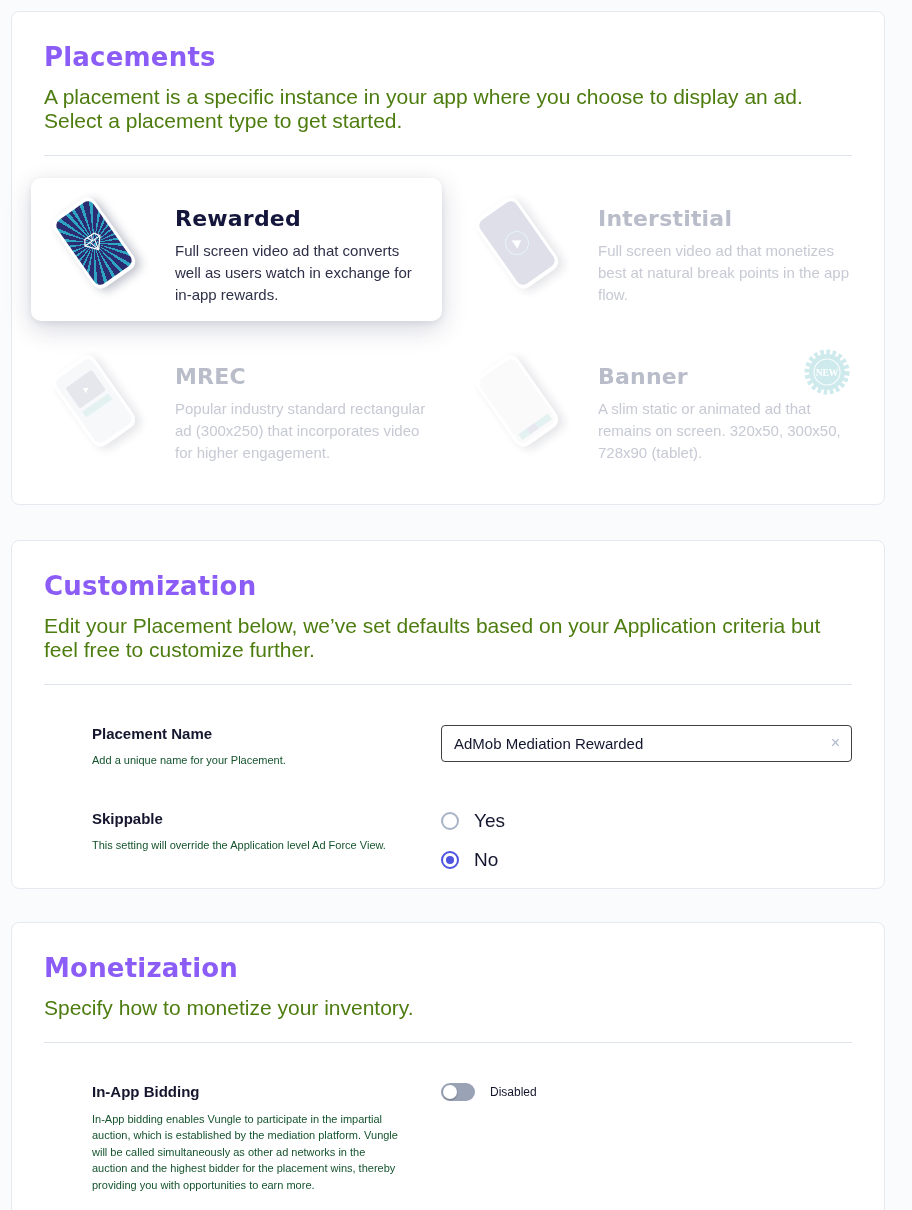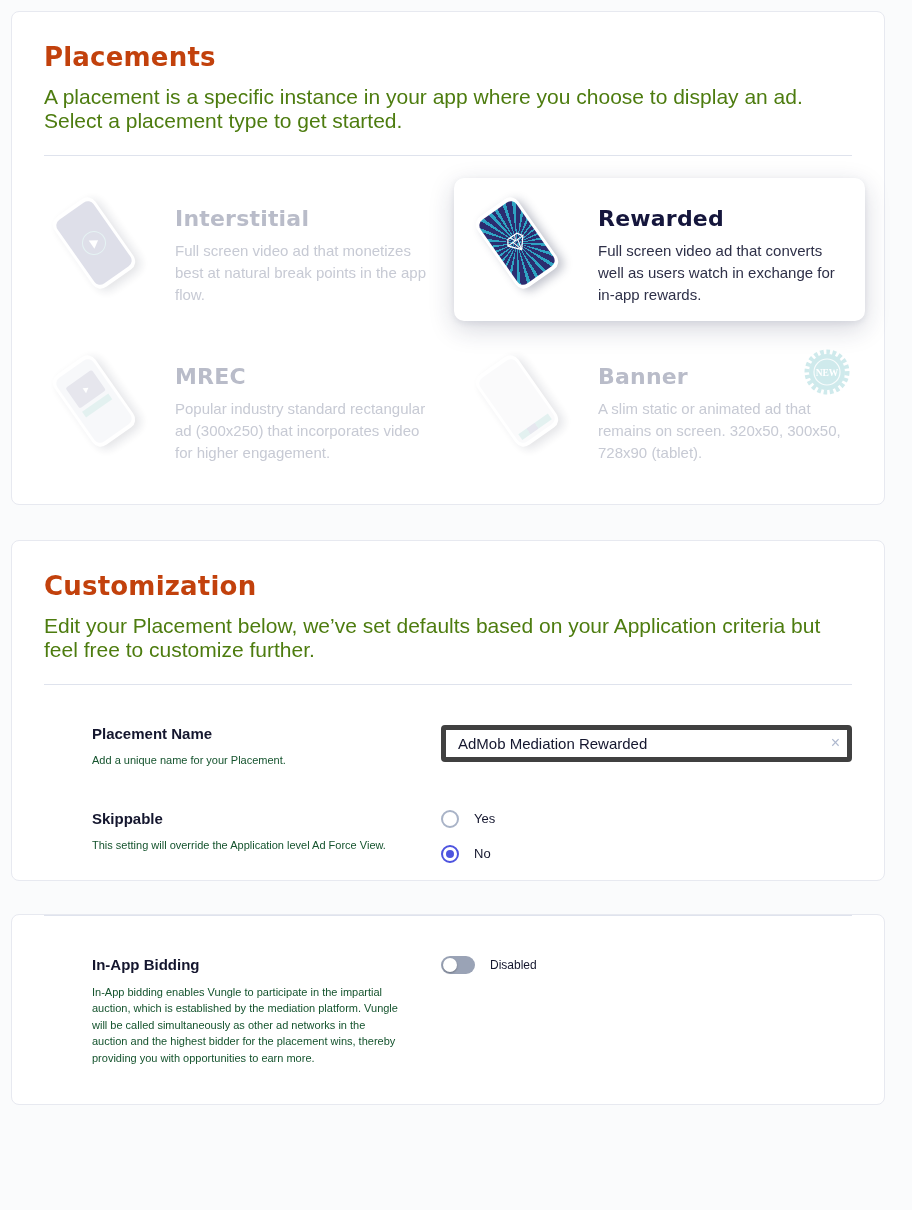--- a/index.html
+++ b/index.html
@@ -16,21 +16,21 @@
     border: 1px solid #e7e9f0;
     border-radius: 8px;
     margin-left: 11px;
     width: 874px;
   }
   .card-head { padding: 30px 32px 0 32px; }
   .card-title {
     font-family: "DejaVu Sans", sans-serif;
     font-size: 26px;
     font-weight: 700;
-    color: #c2410c;
+    color: #8b5cf6;
     letter-spacing: .2px;
     margin-bottom: 13px;
   }
   .card-sub { font-size: 21px; color: #4d7c0f; margin-bottom: 22px; }
   .divider { border-top: 1px solid #dfe3ed; margin: 0 32px; }
 
   
   .type-grid {
     display: grid;
     grid-template-columns: 1fr 1fr;
@@ -107,42 +107,42 @@
 
   
   .field-row { display: flex; padding: 0 32px; }
   .field-label { width: 349px; flex: none; margin-left: 48px; }
   .field-label .lbl { font-size: 15px; font-weight: 700; color: #14162e; }
   .field-label .hint { font-size: 11px; color: #14532d; margin-top: 11px; line-height: 1.4; max-width: 308px; }
   .field-control { flex: 1; position: relative; }
 
   .name-input {
     width: 100%; height: 37px;
-    border: 5px solid #404040; border-radius: 4px;
+    border: 1px solid #404040; border-radius: 4px;
     font-family: "Liberation Sans", sans-serif;
     font-size: 15px; color: #14162e;
     padding: 0 34px 0 12px; outline: none; background: #fff;
   }
   .clear-x {
     position: absolute; right: 12px; top: 10px;
     color: #aeb8ce; font-size: 16px; line-height: 16px; cursor: pointer;
     user-select: none;
   }
 
   .radio-row { display: flex; align-items: center; gap: 15px; margin-bottom: 17px; cursor: pointer; }
   .radio {
     width: 18px; height: 18px; border-radius: 50%;
     border: 2px solid #a9b3c7; background: #fff; flex: none; position: relative;
   }
   .radio.checked { border-color: #4e54df; }
   .radio.checked::after {
     content: ""; position: absolute; left: 3px; top: 3px;
     width: 8px; height: 8px; border-radius: 50%; background: #4e54df;
   }
-  .radio-label { font-size: 13px; color: #14162e; }
+  .radio-label { font-size: 19px; color: #14162e; }
 
   .toggle-row { display: flex; align-items: center; gap: 15px; }
   .switch {
     width: 34px; height: 18px; border-radius: 10px;
     background: #9aa3b6; position: relative; cursor: pointer; flex: none;
   }
   .switch::after {
     content: ""; position: absolute; left: 2px; top: 2px;
     width: 14px; height: 14px; border-radius: 50%; background: #fff;
     box-shadow: 0 1px 2px rgba(0,0,0,.3);
@@ -164,56 +164,56 @@
 
 <section class="card">
   <div class="card-head">
     <div class="card-title">Placements</div>
     <div class="card-sub">A placement is a specific instance in your app where you choose to display an ad. Select a placement type to get started.</div>
   </div>
   <div class="divider"></div>
 
   <div class="type-grid">
 
-    <div class="type-card unselected">
-      <div class="type-illus">
-        <div class="phone">
-          <div class="screen interstitial">
-            <div class="play-circle">
-                <div class="play-tri"></div>
-              </div>
-          </div>
-        </div>
-      </div>
-      <div class="type-text">
-        <div class="type-title">Interstitial</div>
-        <div class="type-desc">Full screen video ad that monetizes best at natural break points in the app flow.</div>
-      </div>
-    </div>
-
     <div class="type-card selected">
       <div class="type-illus">
         <div class="phone">
           <div class="screen rewarded">
             <svg class="gem" width="22" height="20" viewBox="0 0 24 22">
               <path d="M6 2h12l4 6-10 12L2 8z" fill="none" stroke="#fff" stroke-width="1.4" stroke-linejoin="round"></path>
               <path d="M2 8h20M9 2l3 6 3-6M12 20 9 8M12 20l3-12" fill="none" stroke="#fff" stroke-width="1.1" stroke-linejoin="round"></path>
             </svg>
           </div>
         </div>
       </div>
       <div class="type-text">
         <div class="type-title">Rewarded</div>
         <div class="type-desc">Full screen video ad that converts well as users watch in exchange for in-app rewards.</div>
       </div>
     </div>
 
     <div class="type-card unselected">
       <div class="type-illus">
         <div class="phone">
+          <div class="screen interstitial">
+            <div class="play-circle">
+                <div class="play-tri"></div>
+              </div>
+          </div>
+        </div>
+      </div>
+      <div class="type-text">
+        <div class="type-title">Interstitial</div>
+        <div class="type-desc">Full screen video ad that monetizes best at natural break points in the app flow.</div>
+      </div>
+    </div>
+
+    <div class="type-card unselected">
+      <div class="type-illus">
+        <div class="phone">
           <div class="screen mrec">
             <div class="mrec-ad">
                 <div class="play-tri"></div>
               </div>
             <div class="mrec-bar"></div>
           </div>
         </div>
       </div>
       <div class="type-text">
         <div class="type-title">MREC</div>
@@ -278,20 +278,24 @@
         <span class="radio checked"></span>
         <span class="radio-label">No</span>
       </div>
     </div>
   </div>
 </section>
 
 <div class="gap-2"></div>
 
 <section class="card pb-38">
+  <div class="card-head">
+    <div class="card-title">Monetization</div>
+    <div class="card-sub">Specify how to monetize your inventory.</div>
+  </div>
   <div class="divider"></div>
 
   <div class="field-row" style="margin-top:40px;">
     <div class="field-label">
       <div class="lbl">In-App Bidding</div>
       <div class="hint" style="line-height:1.5;">In-App bidding enables Vungle to participate in the impartial auction, which is established by the mediation platform. Vungle will be called simultaneously as other ad networks in the auction and the highest bidder for the placement wins, thereby providing you with opportunities to earn more.</div>
     </div>
     <div class="field-control">
       <div class="toggle-row">
         <span class="switch"></span>

